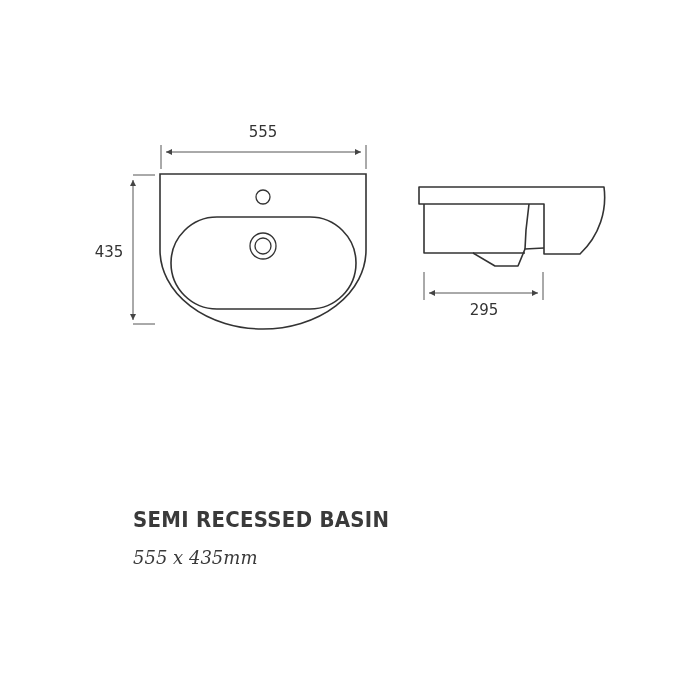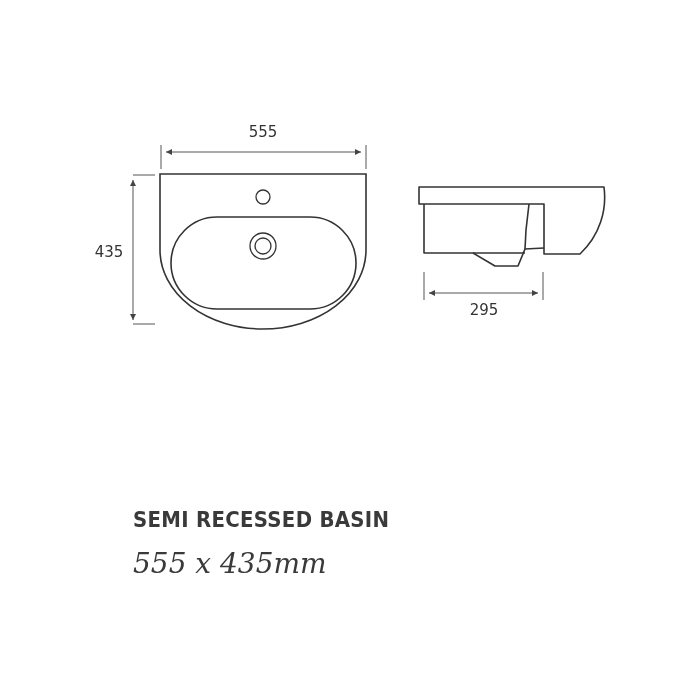--- a/index.html
+++ b/index.html
@@ -7,21 +7,21 @@
     #drawing { position:absolute; left:0; top:0; width:700px; height:700px; }
     .dim-text { font-family:"DejaVu Sans", sans-serif; font-size:15px; fill:#333333; }
     .title {
       position:absolute; left:133px; top:508px;
       font-family:"DejaVu Sans", sans-serif; font-weight:bold; font-size:21px;
       color:#3a3a3a; letter-spacing:0.3px; white-space:nowrap;
       transform:scaleX(0.94); transform-origin:left top;
     }
     .subtitle {
       position:absolute; left:133px; top:547px;
-      font-family:"DejaVu Serif", serif; font-style:italic; font-size:28px;
+      font-family:"DejaVu Serif", serif; font-style:italic; font-size:18px;
       color:#3a3a3a; white-space:nowrap;
     }
   </style>
 </head>
 <body>
 
 <svg id="drawing" viewBox="0 0 700 700" xmlns="http://www.w3.org/2000/svg">
   <defs>
     <marker id="arr" viewBox="0 0 10 10" refX="10" refY="5" markerWidth="9" markerHeight="6" orient="auto-start-reverse" markerUnits="userSpaceOnUse">
       <path d="M0,0 L10,5 L0,10 z" fill="#444"></path>

